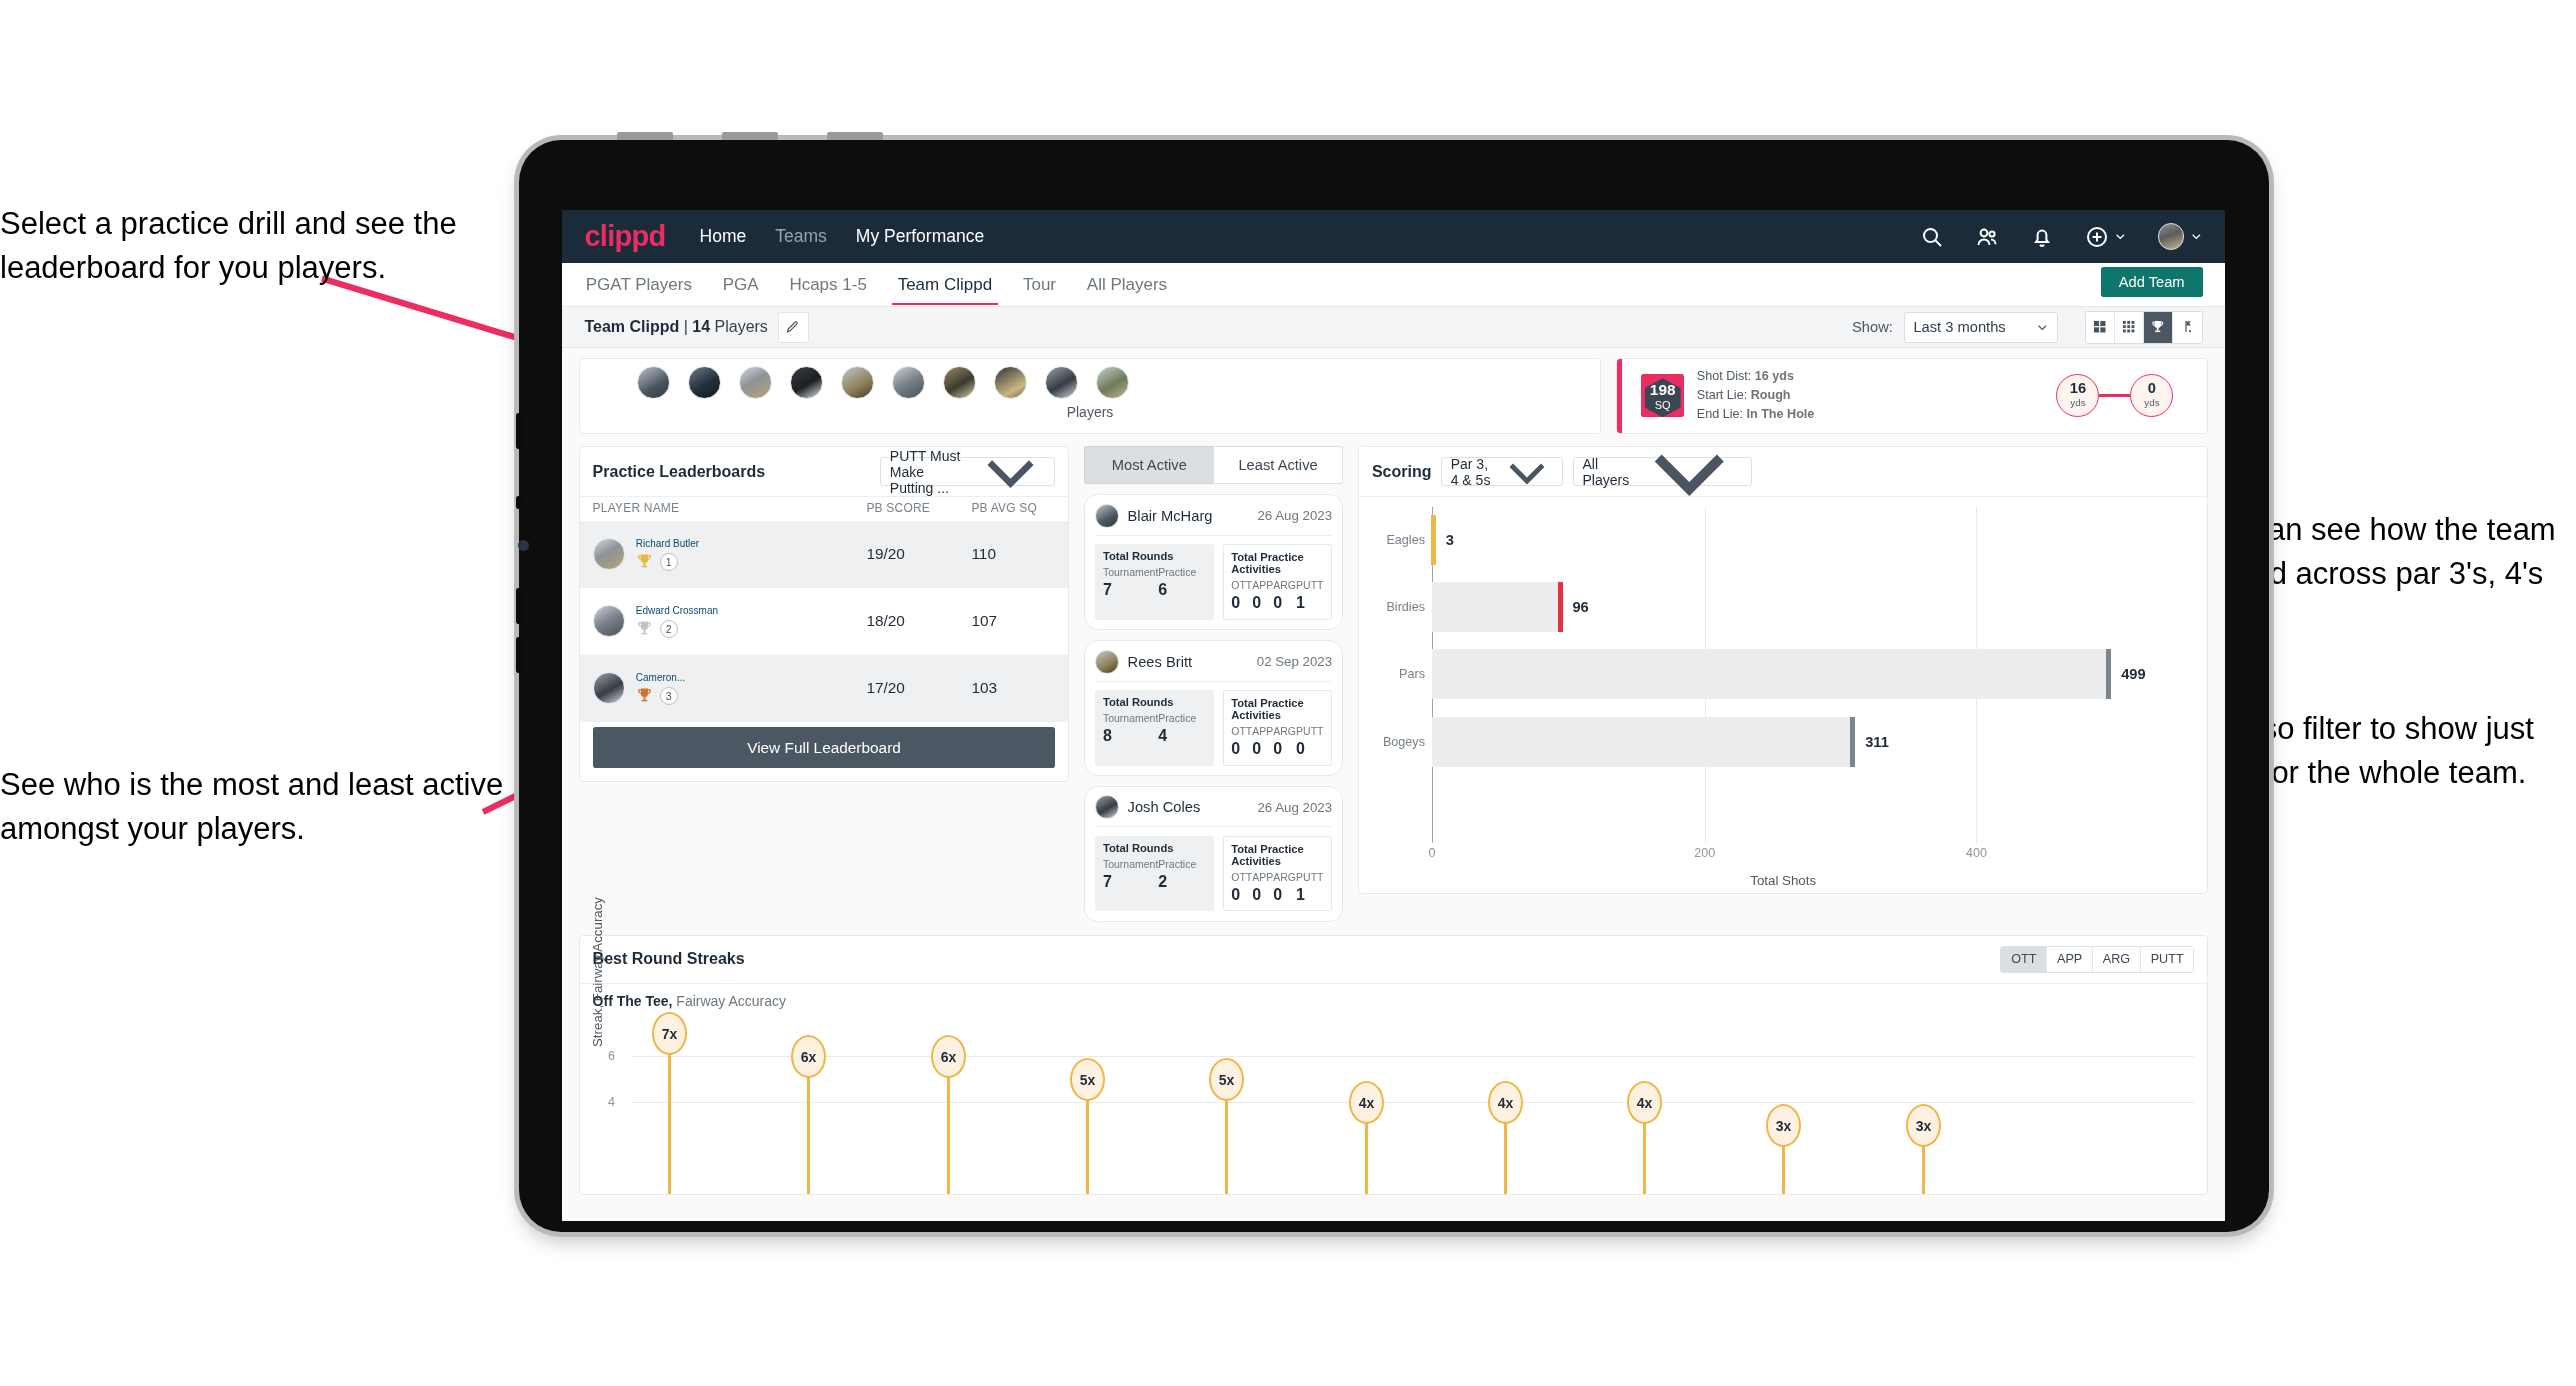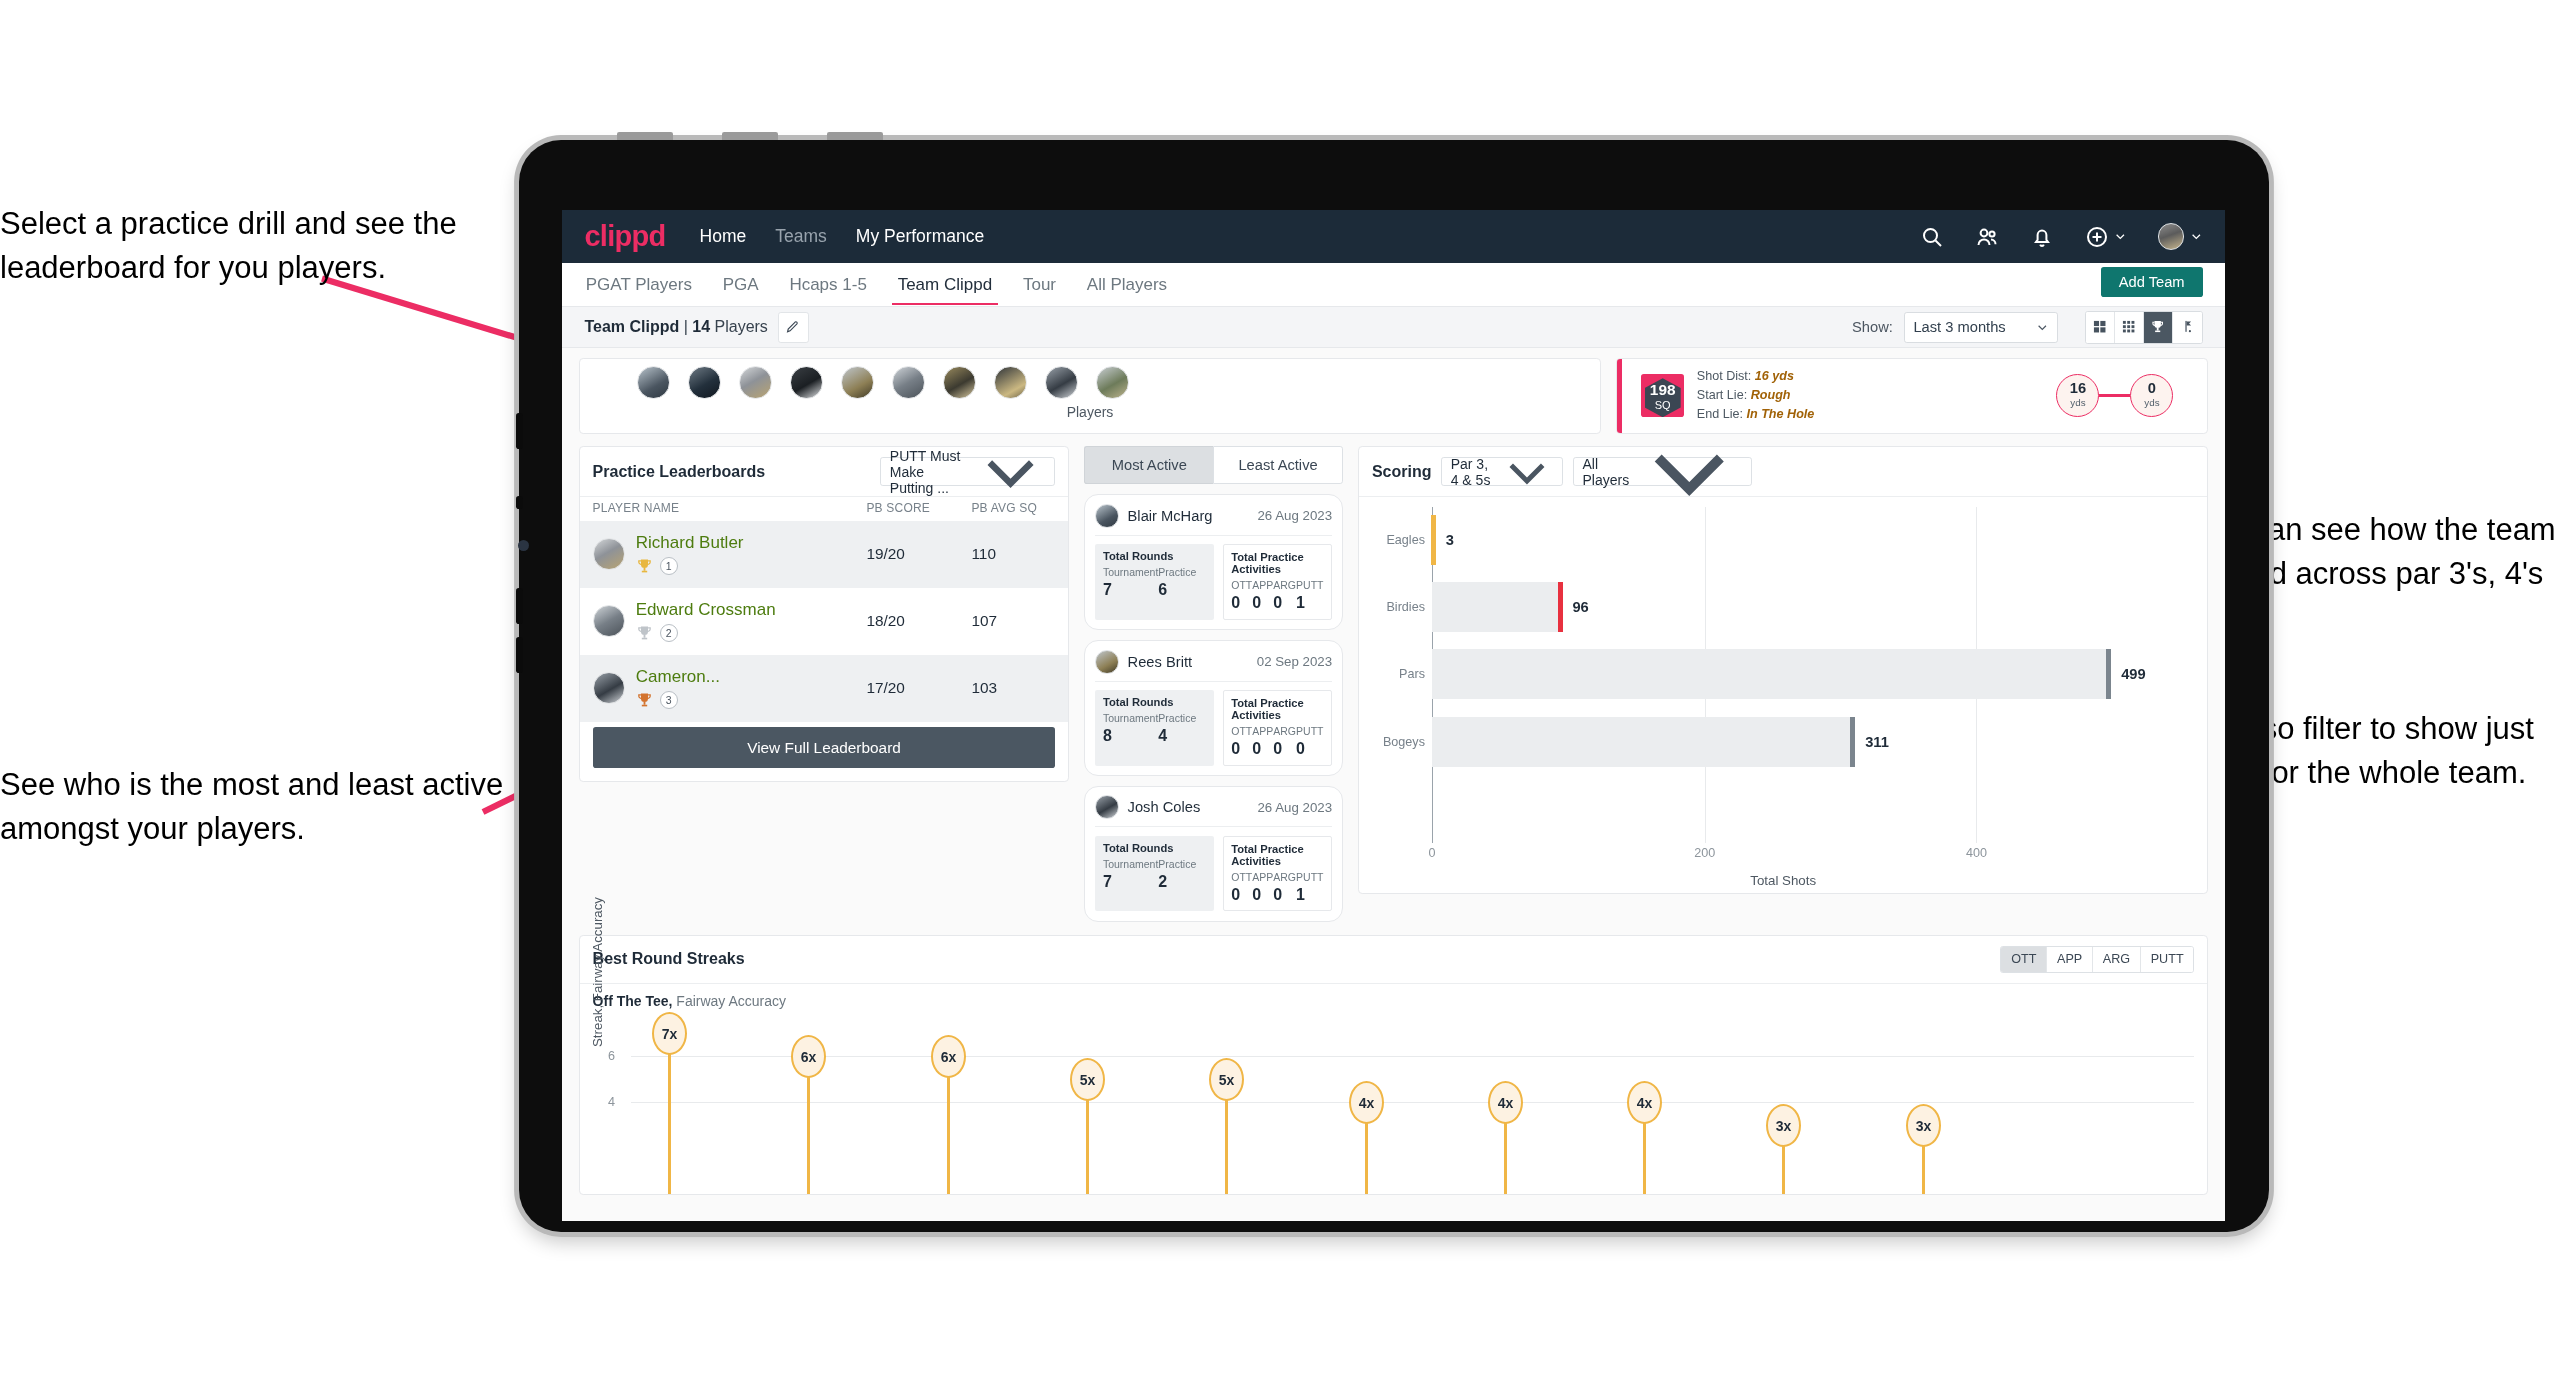--- a/index.html
+++ b/index.html
@@ -142,21 +142,21 @@
     display:flex; align-items:flex-end; justify-content:center; margin-left: 11.2px; flex: 0 0 auto;
   }
   #sq-hex {
     width: 36px; height: 39px; background:#3b4653;
     clip-path: polygon(50% 0%, 100% 25%, 100% 75%, 50% 100%, 0% 75%, 0% 25%);
     display:flex; flex-direction:column; align-items:center; justify-content:center; color:#fff;
   }
   #sq-num { font-size: 15.4px; font-weight: 700; line-height: 1; }
   #sq-sub { font-size: 11px; line-height: 1.4; }
   #shot-text { margin-left: 12.6px; font-size: 12.6px; color: #4d5862; line-height: 1.52; }
-  #shot-text b { color: #a16207; font-style: italic; }
+  #shot-text b { color: #737373; }
   #shot-viz { margin-left: auto; display: flex; align-items: center; margin-right: 21px; }
   .yd-circ {
     width: 43px; height: 43px; border-radius: 50%; border: 1.8px solid #ec2d64;
     background: #fdf3ef; display:flex; flex-direction:column; align-items:center; justify-content:center;
   }
   .yd-circ .n { font-size: 14.7px; font-weight: 700; color: #1f2b38; line-height: 1; }
   .yd-circ .u { font-size: 9.8px; color: #53606c; line-height: 1.5; }
   #yd-line { width: 31px; height: 2.8px; background: #ec2d64; }
 
   
@@ -180,21 +180,21 @@
 
   #lb-head { display:flex; padding: 4.2px 12.6px 5.6px; border-top: 0.7px solid #eceef0; font-size: 12px; color:#77818a; letter-spacing: 0.2px;}
   #lb-head .c1 { flex: 1; }
   #lb-head .c2 { width: 105px; }
   #lb-head .c3 { width: 84px; }
 
   .lb-row { display:flex; align-items:center; padding: 11.2px 12.6px; min-height: 67px; }
   .lb-row.alt { background:#eef0f2; }
   .lb-av { width: 32px; height: 32px; border-radius:50%; border:1.4px solid #e3e5e7; flex:0 0 auto; }
   .lb-name-wrap { flex: 1; margin-left: 11.2px; }
-  .lb-name { font-size: 17px; color:#4d7c0f; }
+  .lb-name { font-size: 10px; color:#0c4a6e; }
   .lb-medal { display:flex; align-items:center; gap: 7px; margin-top: 4.2px; }
   .trophy { width: 17px; height: 17px; }
   .rank-pill {
     width: 18px; height: 18px; border-radius: 50%; border: 0.7px solid #b9bfc5;
     display:flex; align-items:center; justify-content:center; font-size: 10.5px; color:#4b5560; background:#fff;
   }
   .lb-score { width: 105px; font-size: 15.4px; color:#1f2b38; }
   .lb-sq { width: 84px; font-size: 15.4px; color:#1f2b38; }
 
   #view-full-btn {

